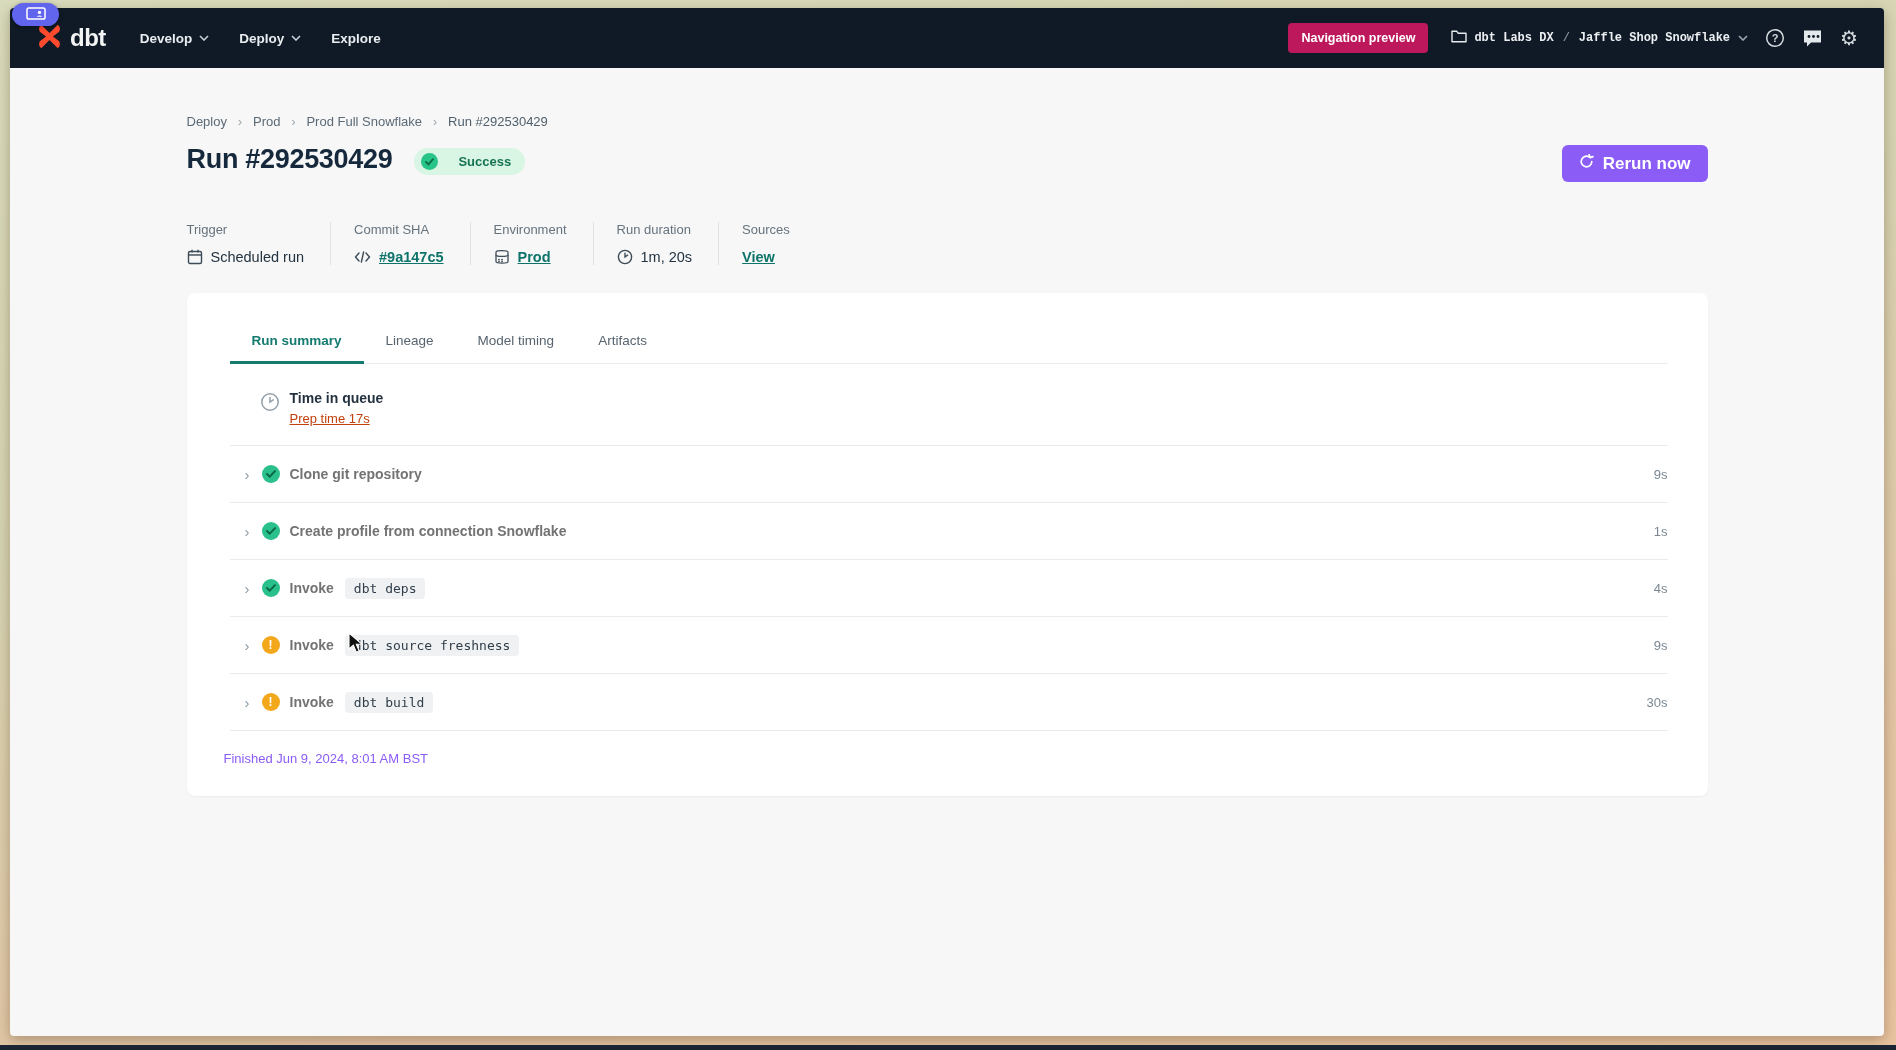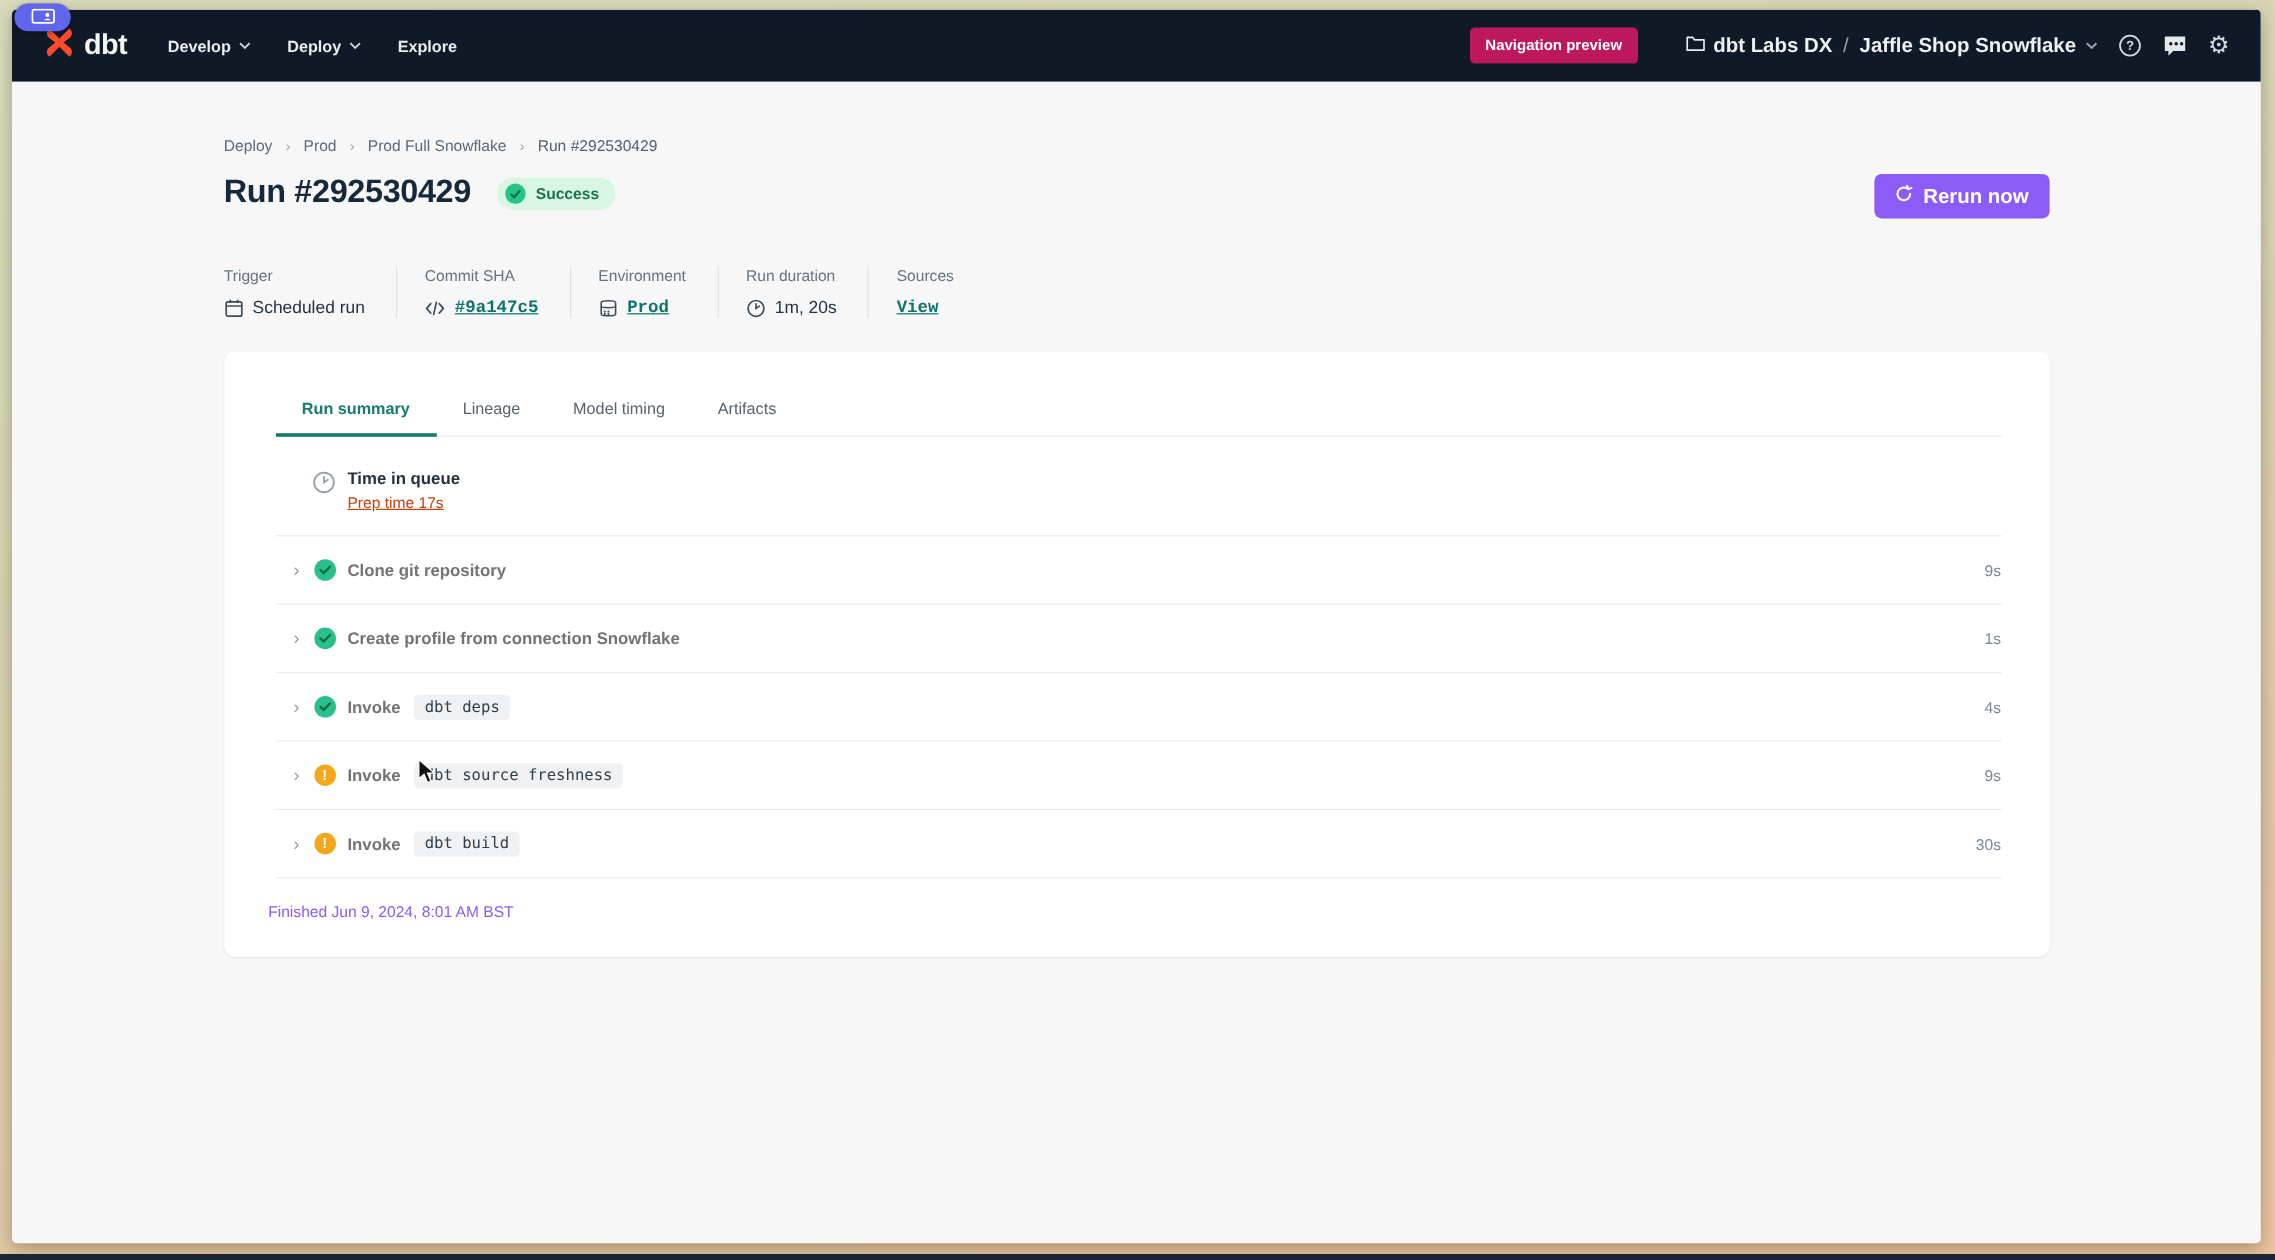--- a/index.html
+++ b/index.html
@@ -18,53 +18,53 @@
   }
 
   
   .topbar { height:60px; background:#0f1a26; display:flex; align-items:center; padding:0 26px; }
   .brand { display:flex; align-items:center; gap:7px; margin-right:34px; }
   .brand-word { color:#f3f5f4; font-size:24px; font-weight:700; letter-spacing:-.5px; }
   .nav-menu { display:flex; align-items:center; gap:7px; color:#e9edef; font-size:13.5px; font-weight:700; margin-right:30px; cursor:pointer; }
   .caret svg { display:block; }
   .nav-right { margin-left:auto; display:flex; align-items:center; gap:17px; }
   .preview-btn { background:#be185d; color:#fff; font-size:12.5px; font-weight:700; padding:8px 13px; border-radius:4px; cursor:pointer; border:none; }
-  .account { display:flex; align-items:center; gap:9px; color:#edf0f2; font-size:17px; margin-left:23px; }
+  .account { display:flex; align-items:center; gap:9px; color:#edf0f2; font-size:12px; margin-left:6px;font-family:Liberation Mono, monospace; }
   .account .acct-name { font-weight:700; display:flex; align-items:center; gap:7px; }
   .account .slash { color:#93a0aa; font-weight:400; }
   .account .proj { font-weight:600; display:flex; align-items:center; gap:8px; cursor:pointer; }
   .nav-icon { color:#d4dade; display:flex; align-items:center; cursor:pointer; }
   .gear-glyph { font-size:20px; line-height:20px; color:#d4dade; }
 
   
   .container { width:1521px; margin:0 auto; }
 
   .breadcrumb { padding-top:46px; display:flex; align-items:center; font-size:13px; color:#5c6a77; }
   .crumb { cursor:pointer; }
   .crumb-sep { margin:0 11px; color:#9aa6b0; font-size:12px; }
   .crumb-sep::before { content:"›"; }
   .crumb.current { color:#51606d; }
 
   .header-row { margin-top:14px; display:flex; align-items:flex-start; }
   .page-title { font-size:27px; font-weight:700; color:#16293c; letter-spacing:-.3px; line-height:32px; }
   .status-pill { margin:5px 0 0 22px; background:#d9f6e5; color:#187450; font-size:13px; font-weight:600;
-    padding:5px 14px 5px 7px; border-radius:16px; display:inline-flex; align-items:center; gap:8px; }
+    padding:5px 14px 5px 7px; border-radius:16px; display:inline-flex; align-items:center; gap:20px; }
   .pill-dot { width:17px; height:17px; border-radius:50%; background:#27c488; display:flex; align-items:center; justify-content:center; }
   .rerun-btn { margin-left:auto; margin-top:2px; background:#8b5cf6; color:#fff; border:none; border-radius:6px;
     height:37px; padding:0 17px; font-size:17px; font-weight:700; display:flex; align-items:center; gap:9px; cursor:pointer;
     font-family:"Liberation Sans", sans-serif; }
   .triggered { margin-top:10px; font-size:12.5px; color:#6c7a86; }
 
   .meta-row { margin-top:40px; display:flex; }
   .meta-col { padding-right:26px; margin-right:23px; border-right:1px solid #dfe3e6; }
   .meta-col:last-child { border-right:none; }
   .meta-label { font-size:13px; color:#66737f; }
   .meta-value { margin-top:12px; display:flex; align-items:center; gap:8px; font-size:14.5px; color:#243342; }
   .meta-icon { display:flex; color:#3e4c59; }
-  .teal-link { color:#0e746b; font-weight:600; text-decoration:underline; cursor:pointer;font-family:Liberation Mono, monospace; }
+  .teal-link { color:#0e746b; font-weight:600; text-decoration:underline; cursor:pointer; }
 
   .card { margin-top:28px; background:#fff; border-radius:8px; padding:28px 40px 0 43px; box-shadow:0 1px 2px rgba(16,24,40,.05); margin-bottom:40px; }
 
   .tabs { display:flex; border-bottom:1px solid #e9ebed; }
   .tab { padding:12px 22px 13px; font-size:13.5px; color:#57646f; border-bottom:3px solid transparent; margin-bottom:-1px; cursor:pointer; }
   .tab.active { color:#157a70; font-weight:700; border-bottom-color:#157a70; }
 
   .queue { display:flex; align-items:flex-start; gap:10px; padding:26px 0 18px 30px; border-bottom:1px solid #e9ebed; }
   .queue-icon { margin-top:2px; color:#93a0aa; display:flex; }
   .queue-title { font-size:14px; font-weight:700; color:#243240; }

